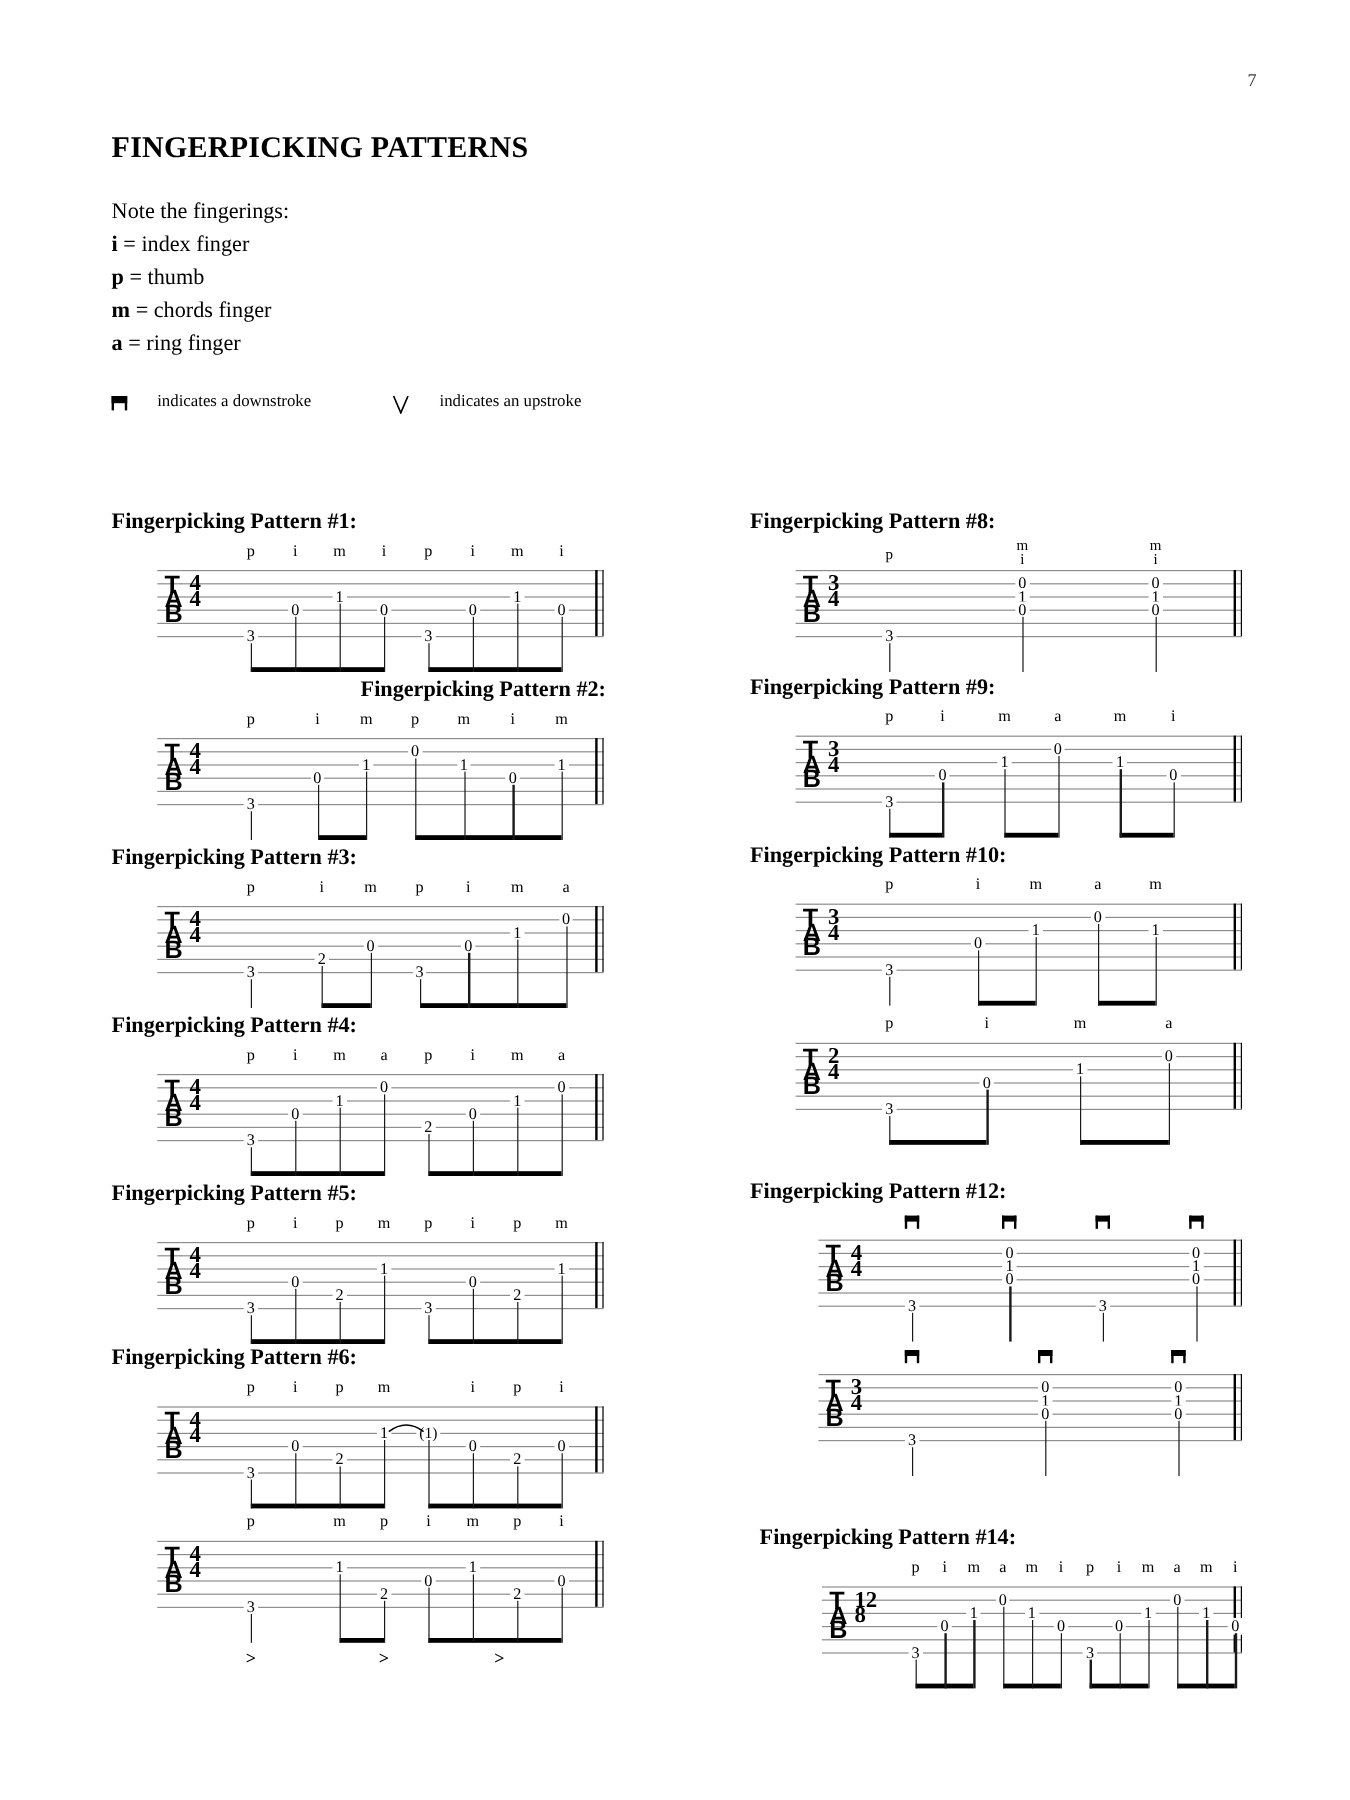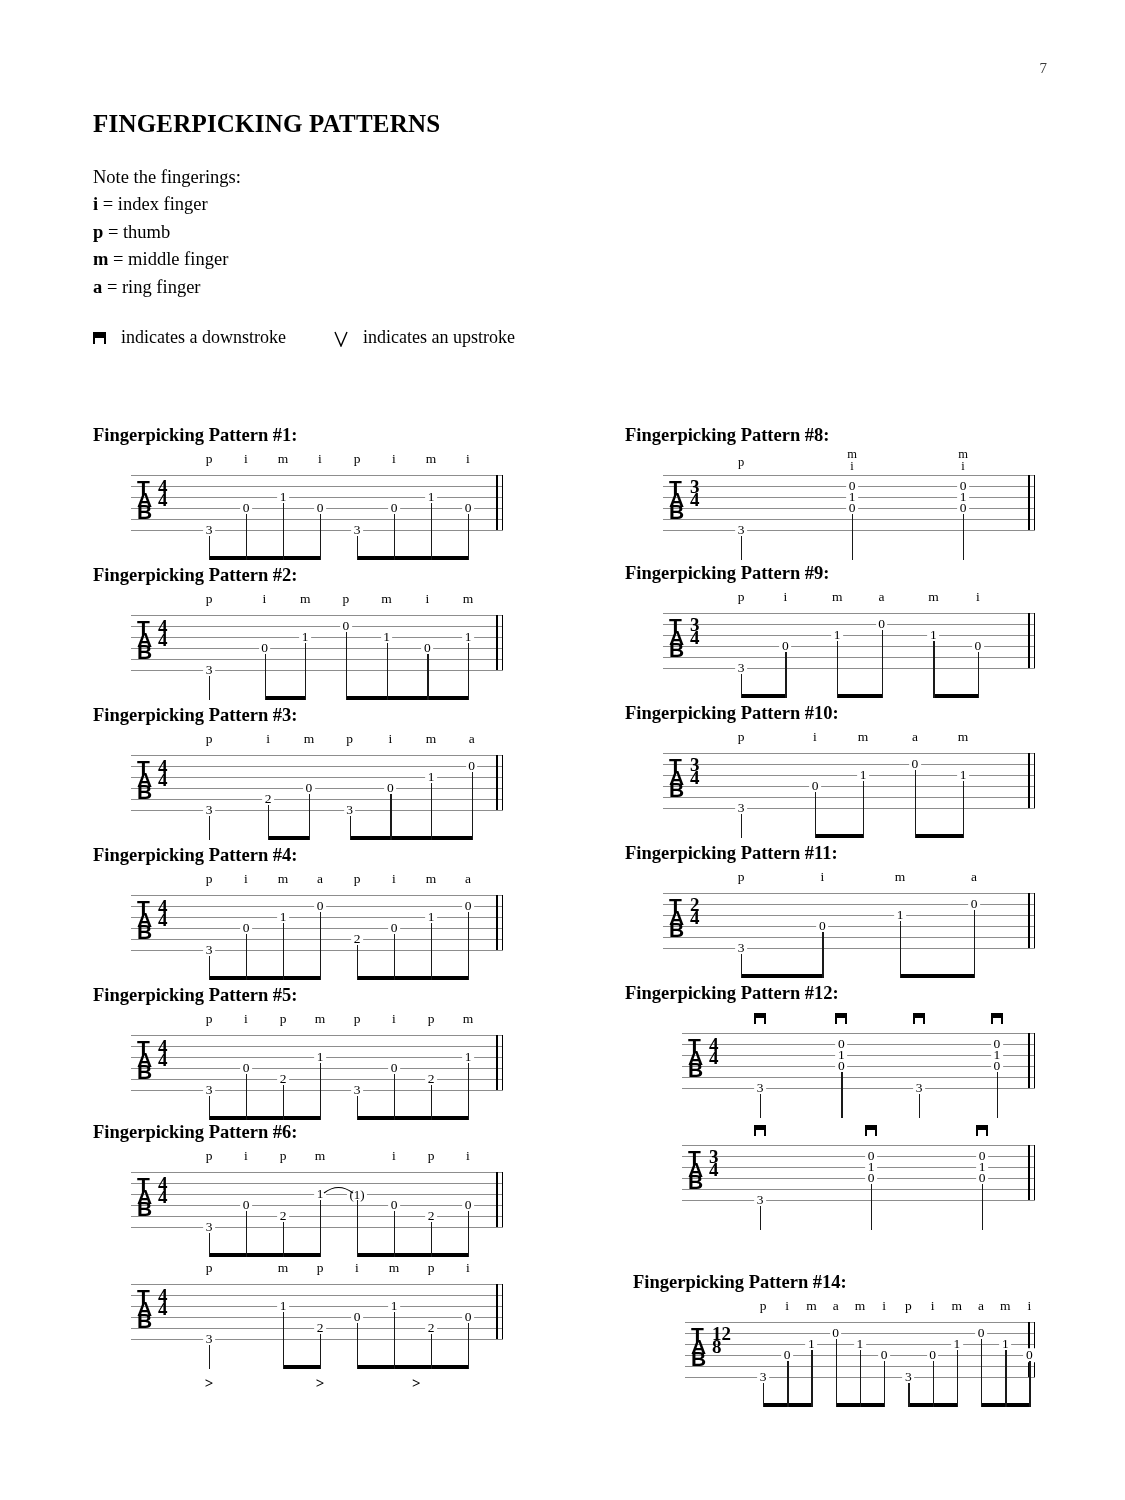--- a/index.html
+++ b/index.html
@@ -22,21 +22,21 @@
   h1.title {
     font-size: 25px;
     font-weight: bold;
     letter-spacing: .2px;
     margin: 0 0 26px 0;
     font-family: "Liberation Serif","DejaVu Serif",serif;
   }
   .intro { font-size: 18.5px; line-height: 1.52; margin-bottom: 30px; }
   .fingerings { font-size: 18.5px; line-height: 1.48; margin-bottom: 26px; }
   .fingerings .b { font-weight: bold; }
-  .strokes { font-size: 18px; display:flex; align-items:center; gap:15px; margin-bottom:22px;}
+  .strokes { font-size: 14px; display:flex; align-items:center; gap:25px; margin-bottom:22px;}
   .strokes .gap { display:inline-block; width:18px; }
   .dn-glyph {
     display:inline-block; width:13px; height:12px;
     border:2.4px solid #000; border-top-width:6px; border-bottom:none;
     position:relative; top:1px;
   }
   .up-glyph {
     display:inline-block; width:14px; height:16px;
     position:relative; top:2px;
   }
@@ -102,21 +102,21 @@
 <div class="page-number">7</div>
 
 <div class="content">
   <h1 class="title">FINGERPICKING PATTERNS</h1>
 
 
   <div class="fingerings">
     <div>Note the fingerings:</div>
     <div><span class="b">i</span><span> = </span><span>index finger</span></div>
     <div><span class="b">p</span><span> = </span><span>thumb</span></div>
-    <div><span class="b">m</span><span> = </span><span>middle finger</span></div>
+    <div><span class="b">m</span><span> = </span><span>chords finger</span></div>
     <div><span class="b">a</span><span> = </span><span>ring finger</span></div>
   </div>
 
   <div class="strokes">
     <span class="dn-glyph"></span>
     <span>indicates a downstroke</span>
     <span class="gap"></span>
     <span class="up-glyph">
       <svg width="14" height="16" viewBox="0 0 14 16">
           <path d="M1 1 L7 15 L13 1" fill="none" stroke="#000" stroke-width="1.4"></path>
@@ -168,21 +168,21 @@
           <div class="fing" style="left: 153px;">i</div>
           <div class="fing" style="left: 190px;">m</div>
           <div class="fing" style="left: 227px;">i</div>
           <div class="fing" style="left: 264px;">p</div>
           <div class="fing" style="left: 301px;">i</div>
           <div class="fing" style="left: 338px;">m</div>
           <div class="fing" style="left: 375px;">i</div>
         </div>
       </div>
     </div>
-    <div class="pattern" style="left: 93px; top: 565px; width: 412px;">
+    <div class="pattern" style="left: 93px; top: 565px; width: 412px; text-align: right;">
       <div class="p-title">Fingerpicking Pattern #2:</div>
       <div class="staff-wrap" style="position: relative; height: 100px;">
         <div class="staff" style="position: absolute; left: 38px; top: 26px; width: 372px; height: 55px;">
           <div class="line edge" style="top: 0px;"></div>
           <div class="line" style="top: 11px;"></div>
           <div class="line" style="top: 22px;"></div>
           <div class="line" style="top: 33px;"></div>
           <div class="line" style="top: 44px;"></div>
           <div class="line edge" style="top: 55px;"></div>
           <span class="ts" style="font-family: &quot;Liberation Sans&quot;, &quot;DejaVu Sans&quot;, sans-serif; font-size: 21px; left: 6px; top: 1.55px;">T</span>
@@ -579,21 +579,20 @@
         <div class="fing-row" style="top: 2px;">
           <div class="fing" style="left: 116px;">p</div>
           <div class="fing" style="left: 190px;">i</div>
           <div class="fing" style="left: 238.1px;">m</div>
           <div class="fing" style="left: 289.9px;">a</div>
           <div class="fing" style="left: 338px;">m</div>
         </div>
       </div>
     </div>
     <div class="pattern" style="left: 625px; top: 843px; width: 412px;">
-      <div class="p-title">Fingerpicking Pattern #11:</div>
       <div class="staff-wrap" style="position: relative; height: 100px;">
         <div class="staff" style="position: absolute; left: 38px; top: 26px; width: 372px; height: 55px;">
           <div class="line edge" style="top: 0px;"></div>
           <div class="line" style="top: 11px;"></div>
           <div class="line" style="top: 22px;"></div>
           <div class="line" style="top: 33px;"></div>
           <div class="line" style="top: 44px;"></div>
           <div class="line edge" style="top: 55px;"></div>
           <span class="ts" style="font-family: &quot;Liberation Sans&quot;, &quot;DejaVu Sans&quot;, sans-serif; font-size: 21px; left: 6px; top: 1.55px;">T</span>
           <span class="ts" style="font-family: &quot;Liberation Sans&quot;, &quot;DejaVu Sans&quot;, sans-serif; font-size: 21px; left: 6px; top: 13.65px;">A</span>

